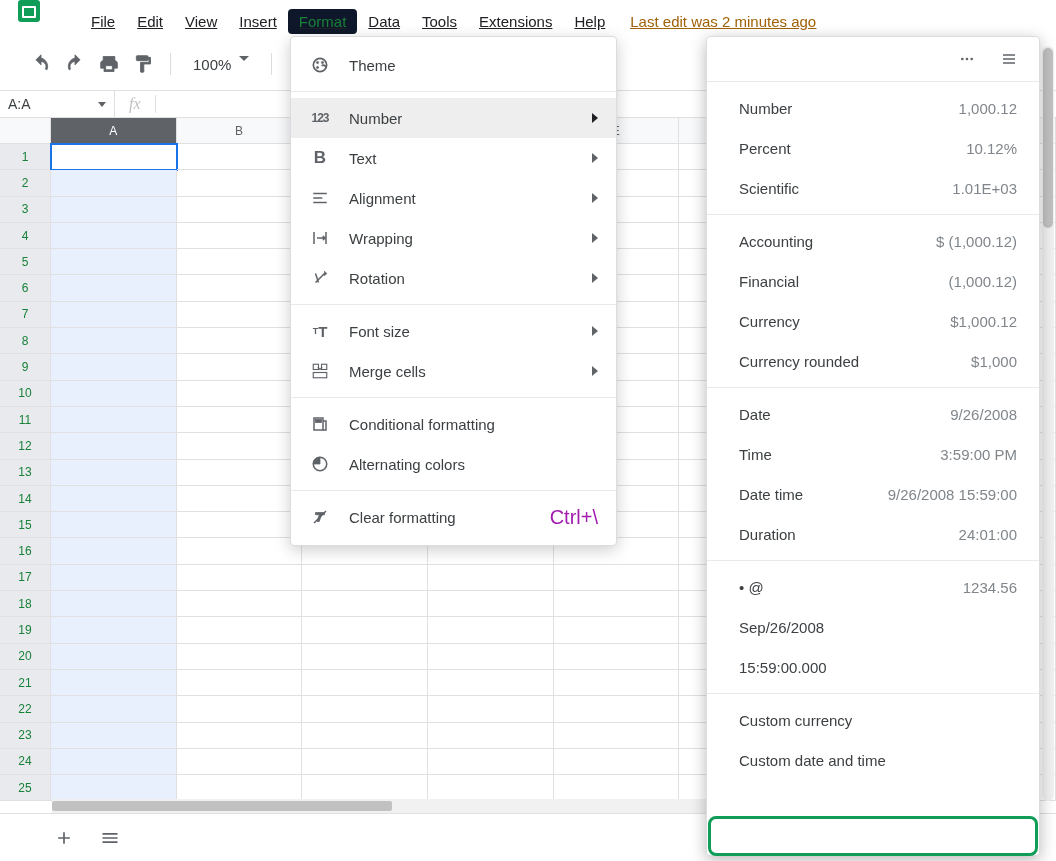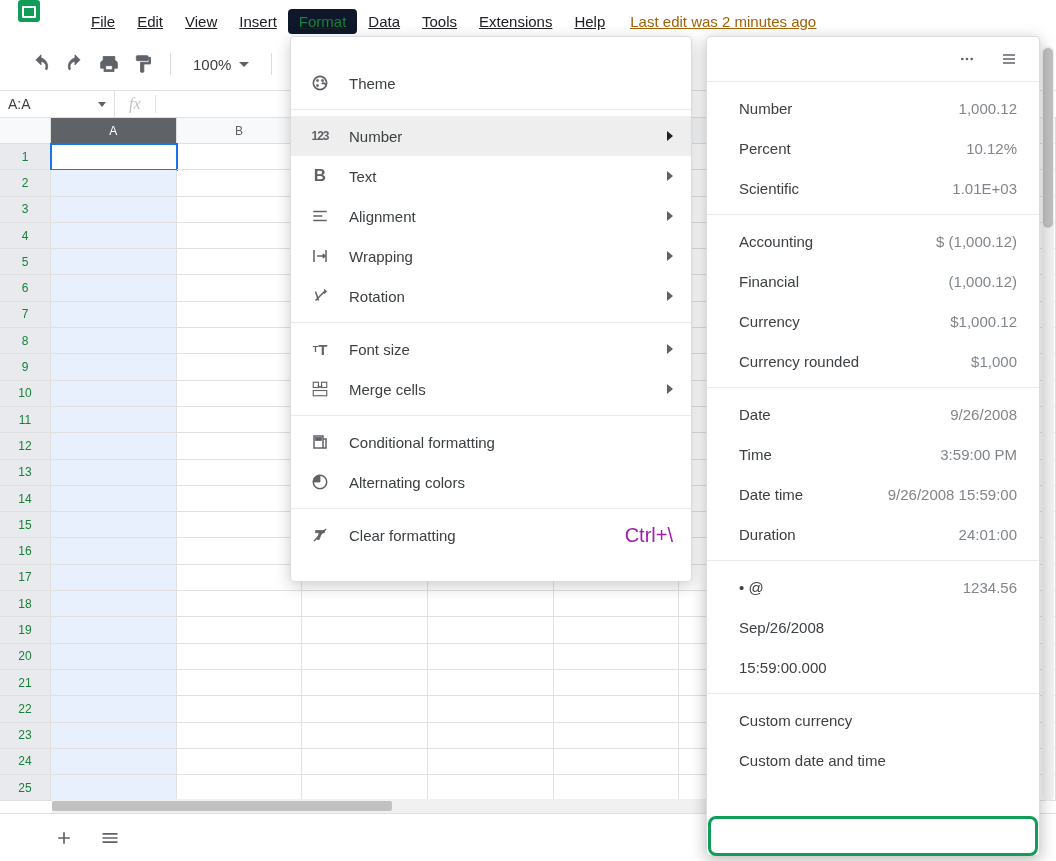--- a/index.html
+++ b/index.html
@@ -14,21 +14,21 @@
   
   .menubar { position:absolute; left:80px; top:6px; height:30px; display:flex; align-items:center; gap:0;text-decoration:underline; }
   .menuitem { padding:4px 11px; font-size:15px; color:#202124; border-radius:4px; cursor:default;}
   .menuitem.active { background:#0f172a; color:#188038;}
   .lastedit { margin-left:14px; font-size:15px; color:#a16207; text-decoration:underline; cursor:pointer;}
 
   
   .toolbar { position:absolute; left:30px; top:46px; height:36px; display:flex; align-items:center; gap:12px; color:#5f6368;}
   .tb-ico { width:22px; height:22px; display:flex; align-items:center; justify-content:center; fill:#5f6368; stroke:#5f6368;}
   .tb-sep { width:1px; height:22px; background:#dadce0; margin:0 4px;}
-  .zoom { display:flex; align-items:center; gap:8px; font-size:15px; color:#3c4043; padding:0 6px;}
+  .zoom { display:flex; gap:8px; font-size:15px; color:#3c4043; padding:0 6px;}
   .zoom .tri { width:0;height:0;border-left:5px solid transparent;border-right:5px solid transparent;border-top:5px solid #5f6368;}
 
   
   .fxrow { position:absolute; left:0; top:90px; right:0; height:28px; border-top:1px solid #e0e0e0; border-bottom:1px solid #e0e0e0; display:flex; align-items:center;}
   .namebox { width:114px; height:100%; display:flex; align-items:center; justify-content:space-between; padding:0 8px 0 8px; font-size:14px; color:#3c4043;}
   .namebox .tri { width:0;height:0;border-left:4px solid transparent;border-right:4px solid transparent;border-top:5px solid #5f6368;}
   .fxsep { width:1px; height:100%; background:#e0e0e0;}
   .fx { padding:0 14px; color:#c0c0c0; font-style:italic; font-family:"Times New Roman",serif; font-size:16px;}
   .fxsep2 { width:1px; height:70%; background:#e0e0e0;}
 
@@ -51,21 +51,21 @@
   .hscroll .thumb{ position:absolute; left:0; top:2px; width:340px; height:10px; background:#c1c1c1; border-radius:2px;}
   .sheetbar { position:absolute; left:0; right:0; bottom:0; height:48px; border-top:1px solid #e0e0e0; display:flex; align-items:center; gap:18px; padding-left:50px; background:#fff;}
   .sheetbar .plus, .sheetbar .all { width:28px; height:28px; display:flex; align-items:center; justify-content:center; color:#5f6368;}
 
   
   .vscroll { position:absolute; right:2px; top:46px; width:12px; bottom:60px; background:transparent;}
   .vscroll .track{ position:absolute; top:0; bottom:0; left:0; right:0; background:#f1f1f1; border-radius:6px;}
   .vscroll .thumb{ position:absolute; top:2px; left:1px; right:1px; height:180px; background:#c1c1c1; border-radius:6px;}
 
   
-  .menu1 { position:absolute; left:290px; top:36px; width:402px; background:#fff; border:1px solid #dadce0; border-radius:4px; box-shadow:0 4px 16px rgba(0,0,0,.2); padding:26px 0;}
+  .menu1 { position:absolute; left:290px; top:36px; width:327px; background:#fff; border:1px solid #dadce0; border-radius:4px; box-shadow:0 4px 16px rgba(0,0,0,.2); padding:8px 0;}
   .mrow { display:flex; align-items:center; height:40px; padding:0 24px 0 18px; font-size:15px; color:#3c4043; gap:18px; position:relative;}
   .mrow.hover { background:#eeeeee;}
   .mrow .mico { width:22px; height:22px; display:flex; align-items:center; justify-content:center; color:#5f6368; fill:#5f6368; stroke:#5f6368; font-weight:600;}
   .mrow .arrow { position:absolute; right:18px; width:0;height:0;border-top:5px solid transparent;border-bottom:5px solid transparent;border-left:6px solid #5f6368;}
   .mrow.hover .arrow { border-left-color:#202124;}
   .mrow .shortcut { position:absolute; right:18px; color:#a21caf; font-size:20px;}
   .msep { height:1px; background:#e8eaed; margin:6px 0;}
 
   
   .menu2 { position:absolute; left:706px; top:36px; width:334px; min-height:820px; background:#fff; border:1px solid #dadce0; border-radius:4px; box-shadow:0 4px 16px rgba(0,0,0,.28); padding:6px 0 10px 0;}

